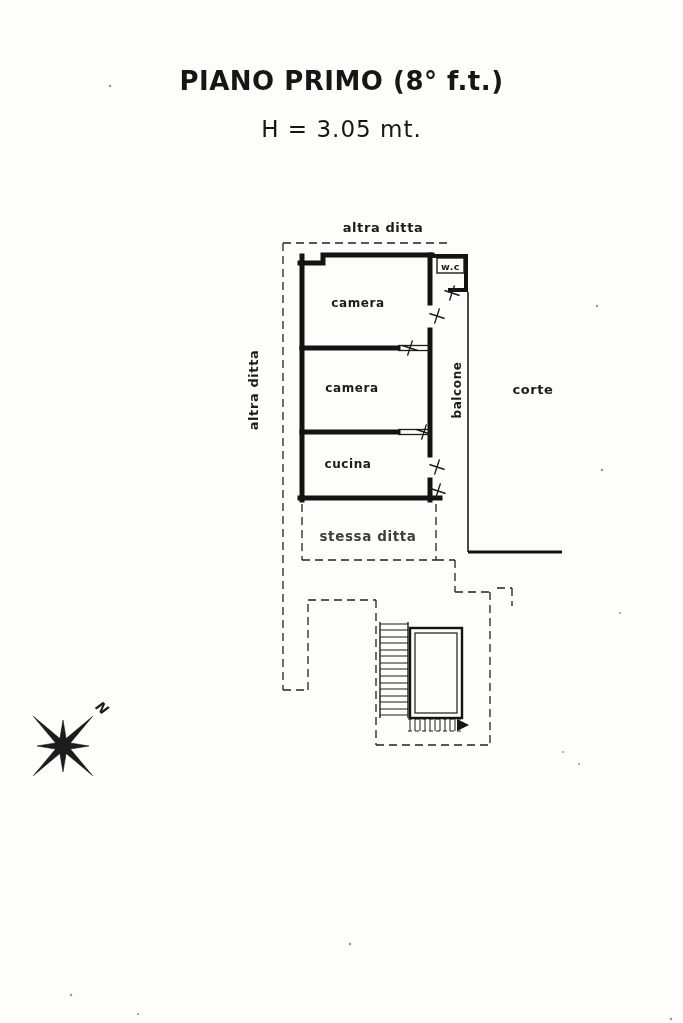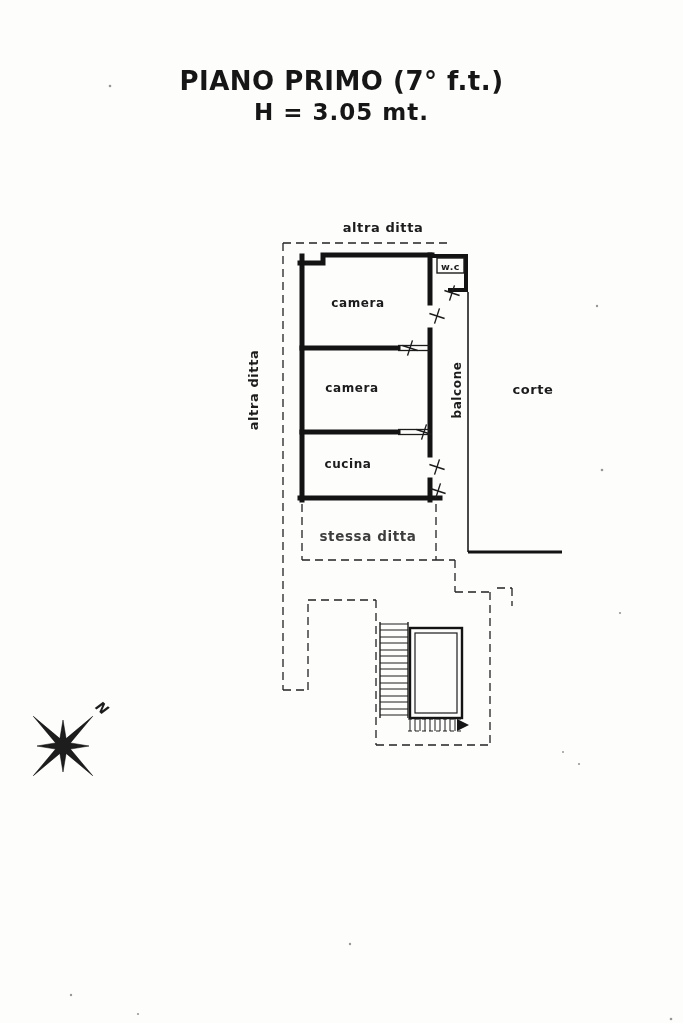--- a/index.html
+++ b/index.html
@@ -3,39 +3,39 @@
 <meta charset="utf-8">
 <style>
   html,body{margin:0;padding:0;background:#d9d9d9;}
   .page{
     position:relative;width:683px;height:1023px;margin:0 auto;
     background:#fefefdff;background-color:#fdfdfc;overflow:hidden;
     font-family:"DejaVu Sans",sans-serif;color:#161616;
   }
   .title-block{position:absolute;top:66px;left:0;width:100%;text-align:center;}
   .t1{font-size:26px;font-weight:bold;letter-spacing:.5px;}
-  .t2{font-size:23px;font-weight:bold;margin-top:3px;letter-spacing:1px;}
+  .t2{font-size:23px;font-weight:normal;margin-top:20px;letter-spacing:1px;}
   svg.plan{position:absolute;left:0;top:0;}
   svg.plan text{
     font-family:"DejaVu Sans",sans-serif;font-weight:bold;fill:#1c1c1c;
     letter-spacing:.6px;
   }
   .lbl12{font-size:12px;}
   .lbl13{font-size:13px;}
   .lbl14{font-size:13.5px;}
   .lblwc{font-size:9.5px;letter-spacing:0;}
   .lblN{font-size:14px;font-style:italic;}
 </style>
 </head>
 <body>
 
 <div class="page">
 
   <div class="title-block">
-    <div class="t1">PIANO PRIMO (7° f.t.)</div>
+    <div class="t1">PIANO PRIMO (8° f.t.)</div>
     <div class="t2">H = 3.05 mt.</div>
   </div>
 
   <svg class="plan" viewBox="0 0 683 1023" width="683" height="1023">
 
     <g stroke="#222" stroke-width="1.3" fill="none" stroke-dasharray="8 5">
       <path d="M283 243 H450"></path>
       <path d="M283 243 V690"></path>
       <path d="M283 690 H308"></path>
       <path d="M308 690 V600"></path>

